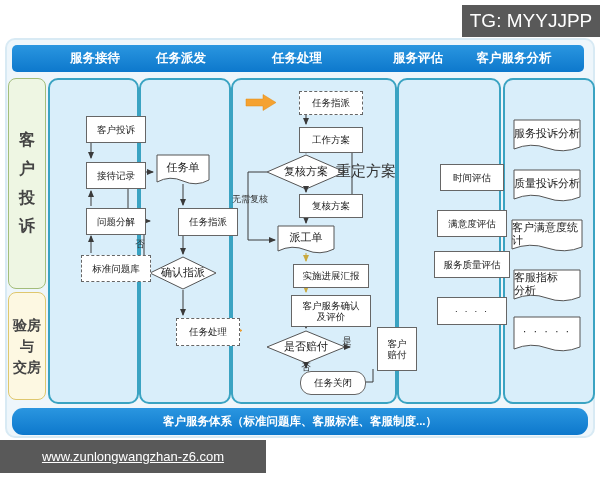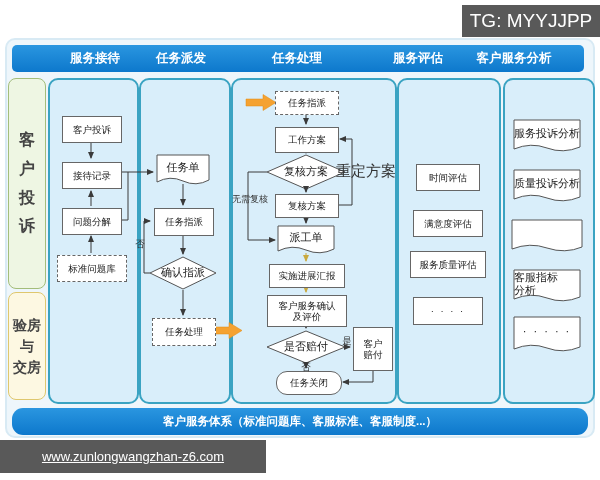--- a/index.html
+++ b/index.html
@@ -8,21 +8,21 @@
   .frame{position:absolute;left:5px;top:38px;width:586px;height:396px;background:#eef6fb;border:2px solid #d8eaf4;border-radius:10px;}
   .hdr{position:absolute;left:12px;top:45px;width:572px;height:27px;background:linear-gradient(#2a96e0,#0d78cc);border-radius:5px;z-index:2;}
   .hdr span{position:absolute;top:0;height:27px;line-height:27px;transform:translateX(-50%);color:#fff;font-weight:bold;font-size:12.5px;white-space:nowrap;}
   .side{position:absolute;width:36px;display:flex;align-items:center;justify-content:center;text-align:center;font-weight:bold;color:#444;white-space:pre-line;border-radius:8px;z-index:2;}
   .side-green{left:8px;top:78px;height:209px;background:#eef6e3;border:1.5px solid #a3bd7a;font-size:16px;line-height:1.8;}
   .side-yellow{left:8px;top:292px;height:106px;background:#fdf8e2;border:1.5px solid #dfc76d;font-size:14px;line-height:1.5;}
   .col{position:absolute;top:78px;height:322px;background:#d9eefa;border:2px solid #3aa3c2;border-radius:10px;z-index:1;}
   .ftr{position:absolute;left:12px;top:408px;width:576px;height:27px;background:linear-gradient(#2a96e0,#0d78cc);border-radius:11px;display:flex;align-items:center;justify-content:center;z-index:2;}
   .ftr span{color:#fff;font-weight:bold;font-size:11.5px;white-space:nowrap;}
   svg.lines{position:absolute;left:0;top:0;z-index:3;pointer-events:none;}
-  .nb{position:absolute;display:flex;align-items:center;justify-content:center;text-align:center;font-size:9.5px;line-height:1.2;color:#1a1a1a;background:#fff;border:1px solid #666;white-space:pre-line;z-index:4;}
+  .nb{position:absolute;display:flex;align-items:center;justify-content:center;text-align:center;font-size:9.5px;line-height:1.2;color:#1a1a1a;background:#fff;border:1px solid #666;white-space:pre-line;z-index:4;margin-left:24px;}
   .dash{border-style:dashed;}
   .stadium{border-radius:11px;}
   .ghost{position:absolute;display:flex;align-items:center;justify-content:center;text-align:left;font-size:11px;line-height:1.2;color:#1a1a1a;white-space:pre-line;z-index:4;}
   .elbl{position:absolute;font-size:9.5px;color:#333;text-align:center;z-index:5;white-space:nowrap;}
   .wm{position:absolute;background:#595959;color:#fff;display:flex;align-items:center;justify-content:center;z-index:6;}
   .wm-top{left:462px;top:5px;width:138px;height:32px;font-size:19px;}
   .wm-bottom{left:0;top:440px;width:266px;height:33px;font-size:13px;text-decoration:underline;}
 </style>
 </head>
 <body>
@@ -131,20 +131,21 @@
   <div class="elbl" style="left:341px;top:335px;width:12px">是</div>
   <div class="elbl" style="left:299px;top:361px;width:14px">否</div>
 
   <div class="nb" style="left:416px;top:164px;width:62px;height:25px">时间评估</div>
   <div class="nb" style="left:413px;top:210px;width:68px;height:25px">满意度评估</div>
   <div class="nb" style="left:410px;top:251px;width:74px;height:25px">服务质量评估</div>
   <div class="nb" style="left:413px;top:297px;width:68px;height:26px;letter-spacing:2px">· · · ·</div>
 
   <div class="ghost" style="left:514px;top:122px;width:66px;height:24px">服务投诉分析</div>
   <div class="ghost" style="left:514px;top:172px;width:66px;height:24px">质量投诉分析</div>
+  <div class="ghost" style="left:512px;top:222px;width:70px;height:24px">客户满意度统计</div>
   <div class="ghost" style="left:514px;top:272px;width:44px;height:24px">客服指标分析</div>
   <div class="ghost" style="left:514px;top:320px;width:66px;height:24px;letter-spacing:2px">· · · · ·</div>
 
   <div class="ftr">
     <span>客户服务体系（标准问题库、客服标准、客服制度...）</span>
   </div>
 
   <div class="wm wm-bottom">www.zunlongwangzhan-z6.com</div>
 
 </div>

